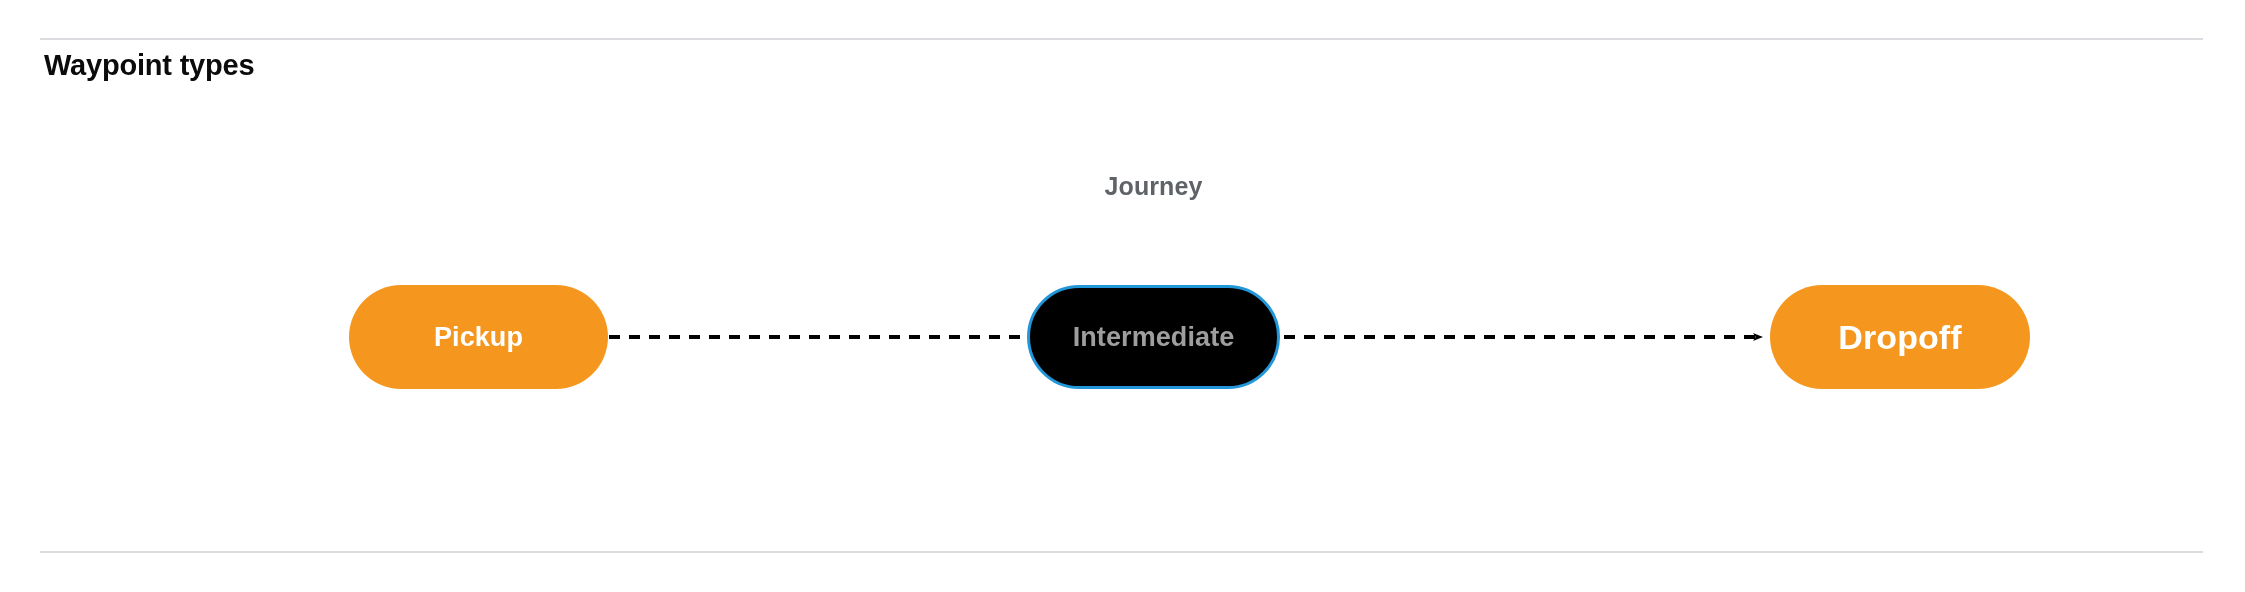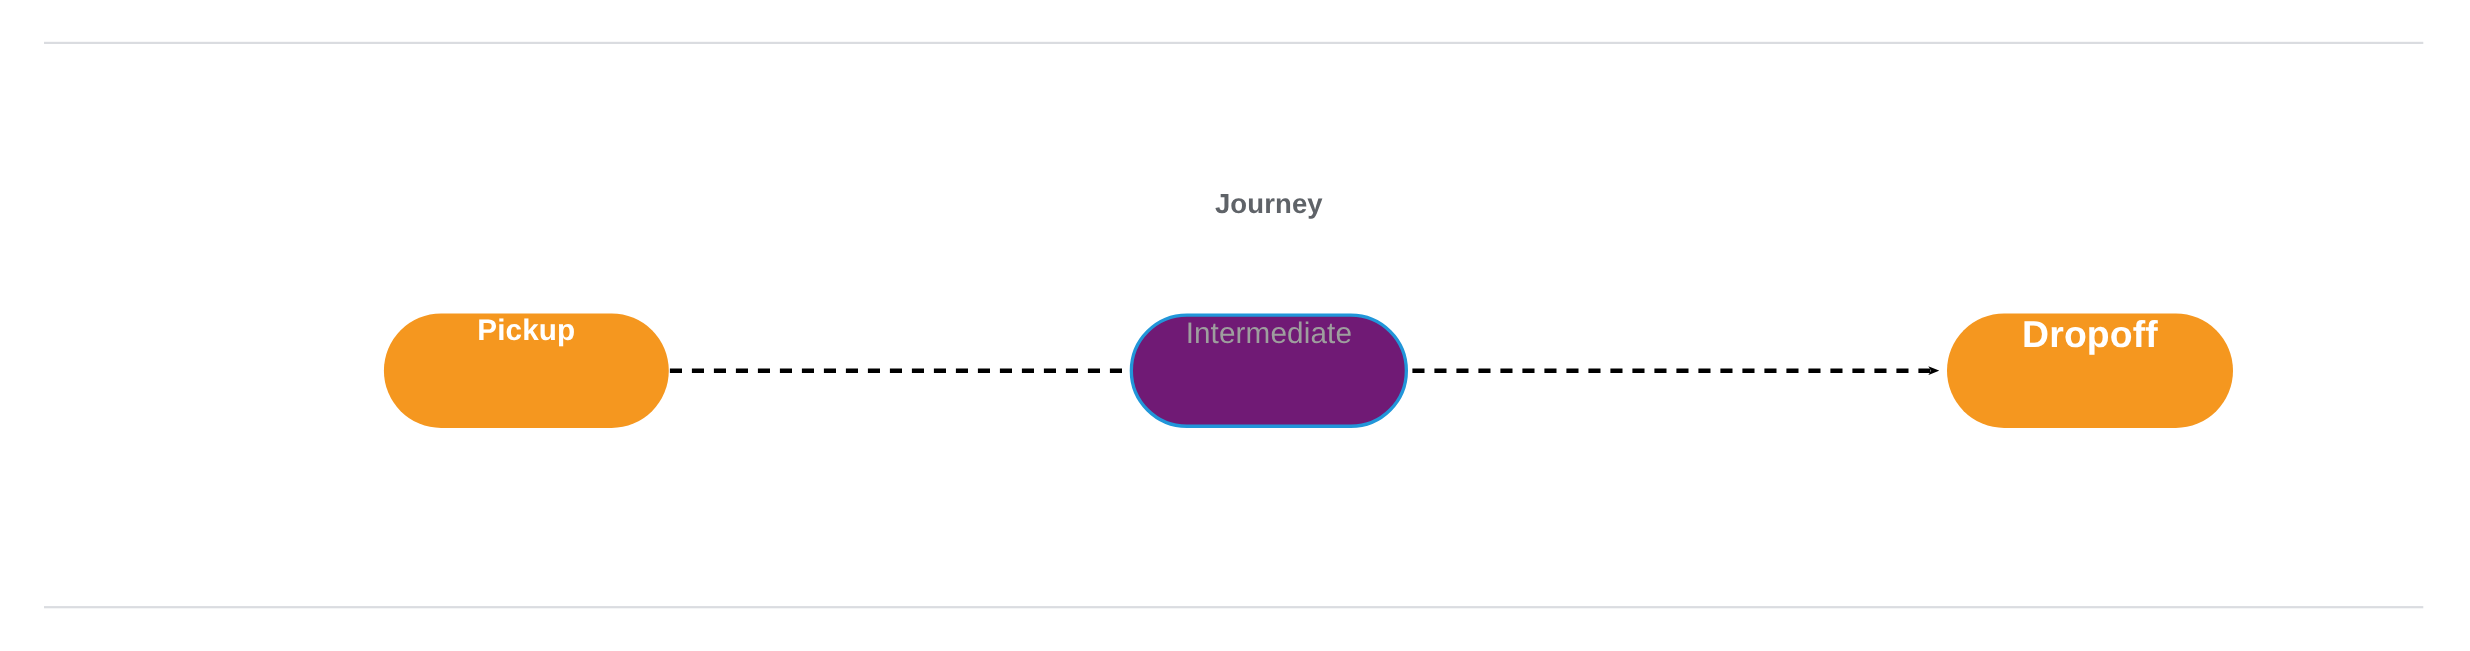--- a/index.html
+++ b/index.html
@@ -74,21 +74,21 @@
     top: 0;
     width: 2245px;
     height: 592px;
     pointer-events: none;
   }
 
   
   .node {
     position: absolute;
     display: flex;
-    align-items: flex-start;
+    align-items: center;
     justify-content: center;
     box-sizing: border-box;
     height: 104px;
     border-radius: 52px;
     white-space: nowrap;
   }
 
   .node-pickup {
     left: 349px;
     top: 285px;
@@ -108,35 +108,36 @@
     color: #ffffff;
     font-size: 34px;
     font-weight: bold;
     letter-spacing: 0.1px;
   }
 
   .node-intermediate {
     left: 1027px;
     top: 285px;
     width: 253px;
-    background: #701a75;
+    background: #000000;
     border: 3px solid #2196d9;
     color: #9e9e9e;
     font-size: 27px;
-    font-weight: normal;
+    font-weight: bold;
     letter-spacing: 0.1px;
   }
 </style>
 </head>
 <body>
 
 <div class="page">
 
   <div class="divider divider-top"></div>
 
+  <div class="section-title">Waypoint types</div>
 
   <div class="diagram">
 
     <div class="journey-label">Journey</div>
 
     <svg class="connectors" width="2245" height="592" viewBox="0 0 2245 592" xmlns="http://www.w3.org/2000/svg">
       <defs>
         <marker id="arrowhead" markerWidth="10" markerHeight="8" refX="9" refY="4" orient="auto" markerUnits="userSpaceOnUse">
           <path d="M0,0 L10,4 L0,8 L2.6,4 Z" fill="#000000"></path>
         </marker>

